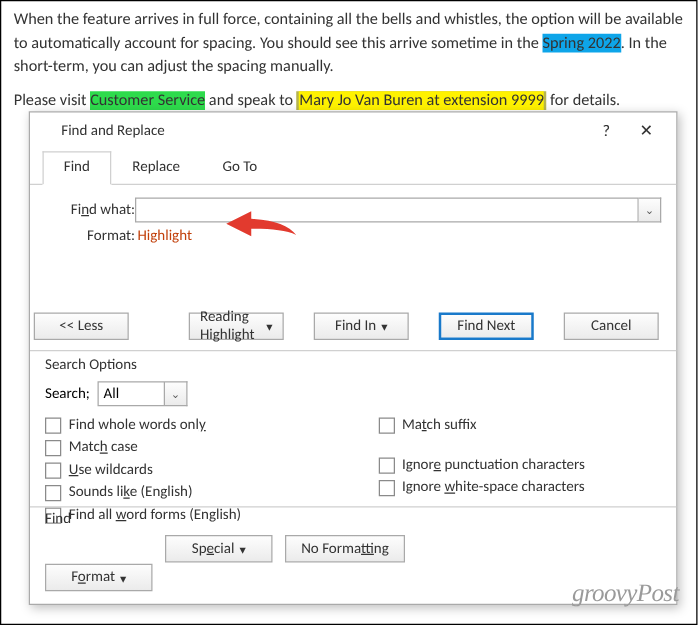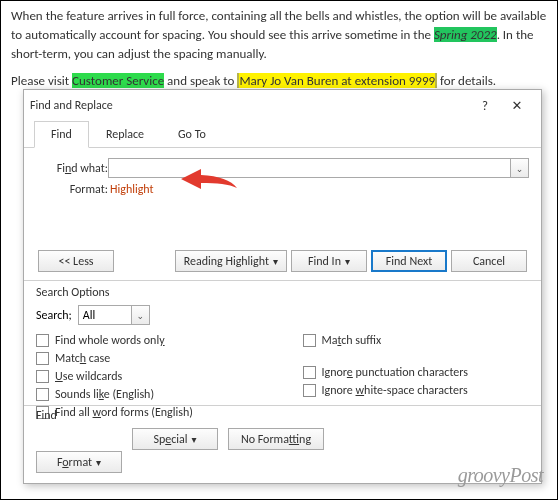--- a/index.html
+++ b/index.html
@@ -1,41 +1,41 @@
 <!DOCTYPE html>
 <html><head>
 <meta charset="utf-8">
 <style>
 * { margin: 0; padding: 0; box-sizing: border-box; }
 body { font-family: "Segoe UI", Calibri, Arial, sans-serif; font-size: 12px; background: #fff; width: 558px; height: 500px; position: relative; overflow: hidden; border: 1px solid #000; }
 .doc-area { padding: 6px 10px 4px 10px; color: #333; font-size: 13px; line-height: 1.45; }
 .doc-area p { margin-bottom: 8px; }
-.hl-cyan { background: #22c55e; font-style: italic; }
+.hl-cyan { background: #0ea5e9; }
 .hl-green { background: #2edb4c; }
 .hl-olive { background: #b6b44f; padding: 0 2px; }
 .hl-yellow { background: #fff200; }
 .dialog { position: absolute; left: 22px; top: 88px; width: 519px; height: 395px; background: #fff; border: 1px solid #aaa; box-shadow: 2px 2px 8px rgba(0,0,0,0.25); }
-.titlebar { height: 30px; display: flex; align-items: center; padding: 0 8px 0 6px; font-size: 12px; color: #333; }
+.titlebar { height: 30px; display: flex; align-items: center; padding: 0 8px 0 25px; font-size: 12px; color: #333; }
 .titlebar .title { flex: 1; }
 .titlebar .tb-btn { width: 32px; text-align: center; font-size: 13px; color: #333; cursor: default; }
 .tabs { display: flex; padding-left: 10px; border-bottom: 1px solid #d0d0d0; }
 .tab { padding: 5px 16px 6px 16px; font-size: 12px; color: #333; border: 1px solid transparent; cursor: default; position: relative; top: 1px; }
 .tab.active { border: 1px solid #d0d0d0; border-bottom: 1px solid #fff; background: #fff; }
 .body-area { padding: 10px 12px 6px 12px; }
 .row { display: flex; align-items: center; margin-bottom: 4px; }
 .lbl { width: 72px; font-size: 12px; color: #333; text-align: right; }
 .lbl u { text-decoration: underline; }
 .findwhat-wrap { flex: 1; display: flex; }
 .findwhat-input { flex: 1; height: 20px; border: 1px solid #a9a9a9; background: #fff; font-size: 12px; padding: 0 4px; }
 .findwhat-drop { width: 18px; height: 20px; border: 1px solid #a9a9a9; border-left: none; background: linear-gradient(#fdfdfd,#ebebeb); display: flex; align-items: center; justify-content: center; font-size: 9px; color: #555; }
 .fmt-row { display: flex; margin-top: 4px; }
 .fmt-val { color: #c2410c; margin-left: 2px; }
 .arrow { position: absolute; left: 155px; top: 76px; width: 60px; height: 26px; pointer-events: none; }
 .arrow svg { width: 60px; height: 26px; }
-.btnrow { display: flex; justify-content: flex-end; gap: 4px; margin-top: 54px; padding: 0 2px; }
+.btnrow { display: flex; justify-content: flex-end; gap: 24px; margin-top: 54px; padding: 0 2px; }
 .btnrow .leftspacer { flex: 1; }
 .btn { height: 22px; min-width: 76px; padding: 0 8px; font-size: 12px; color: #333; background: linear-gradient(#fdfdfd,#ebebeb); border: 1px solid #a9a9a9; display: inline-flex; align-items: center; justify-content: center; cursor: default; }
 .btn.dd::after { content: "▾"; margin-left: 4px; font-size: 10px; }
 .btn.primary { border: 2px solid #1979ca; background: linear-gradient(#fdfdfd,#ebebeb); }
 .btn.less { min-width: 76px; }
 .sep { height: 1px; background: #d0d0d0; margin: 8px -12px 4px -12px; }
 .sep-label { font-size: 12px; color: #333; margin: 0 0 6px 0; }
 .selrow { display: flex; align-items: center; gap: 6px; margin-bottom: 8px; }
 .select { display: inline-flex; align-items: center; }
 .select-box { width: 54px; height: 20px; border: 1px solid #a9a9a9; background: #fff; padding: 0 4px; display: flex; align-items: center; font-size: 12px; }

